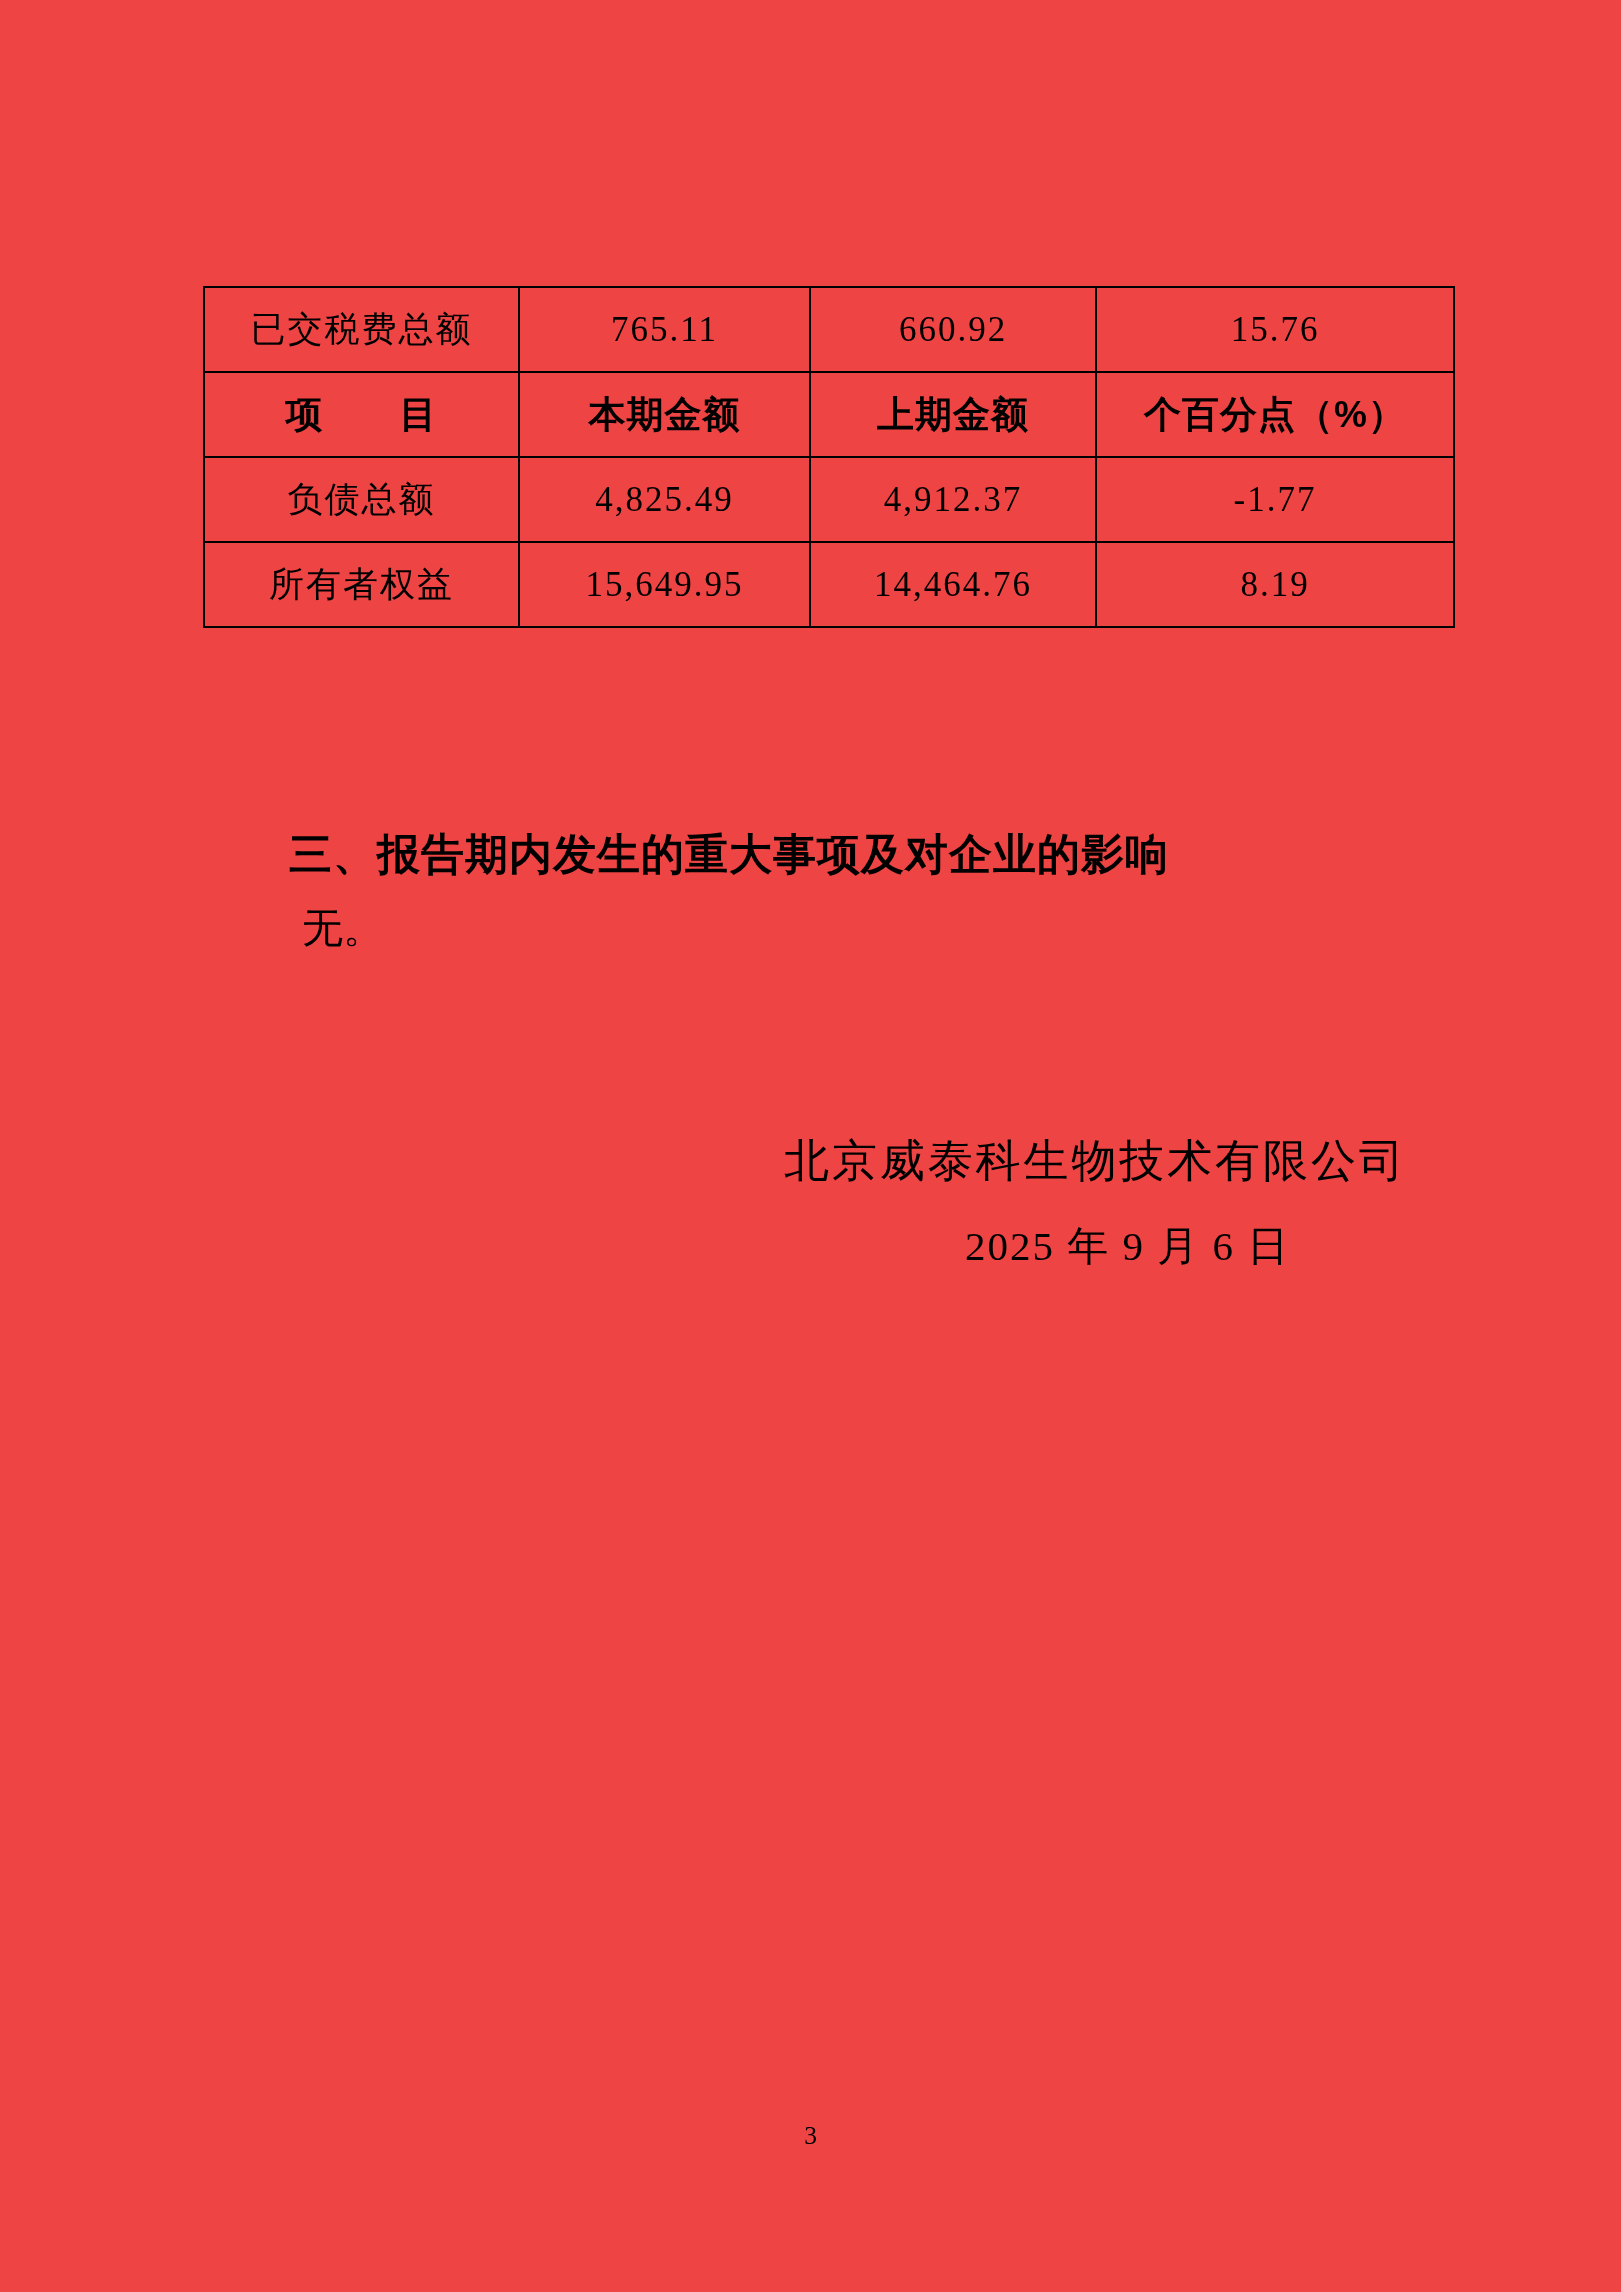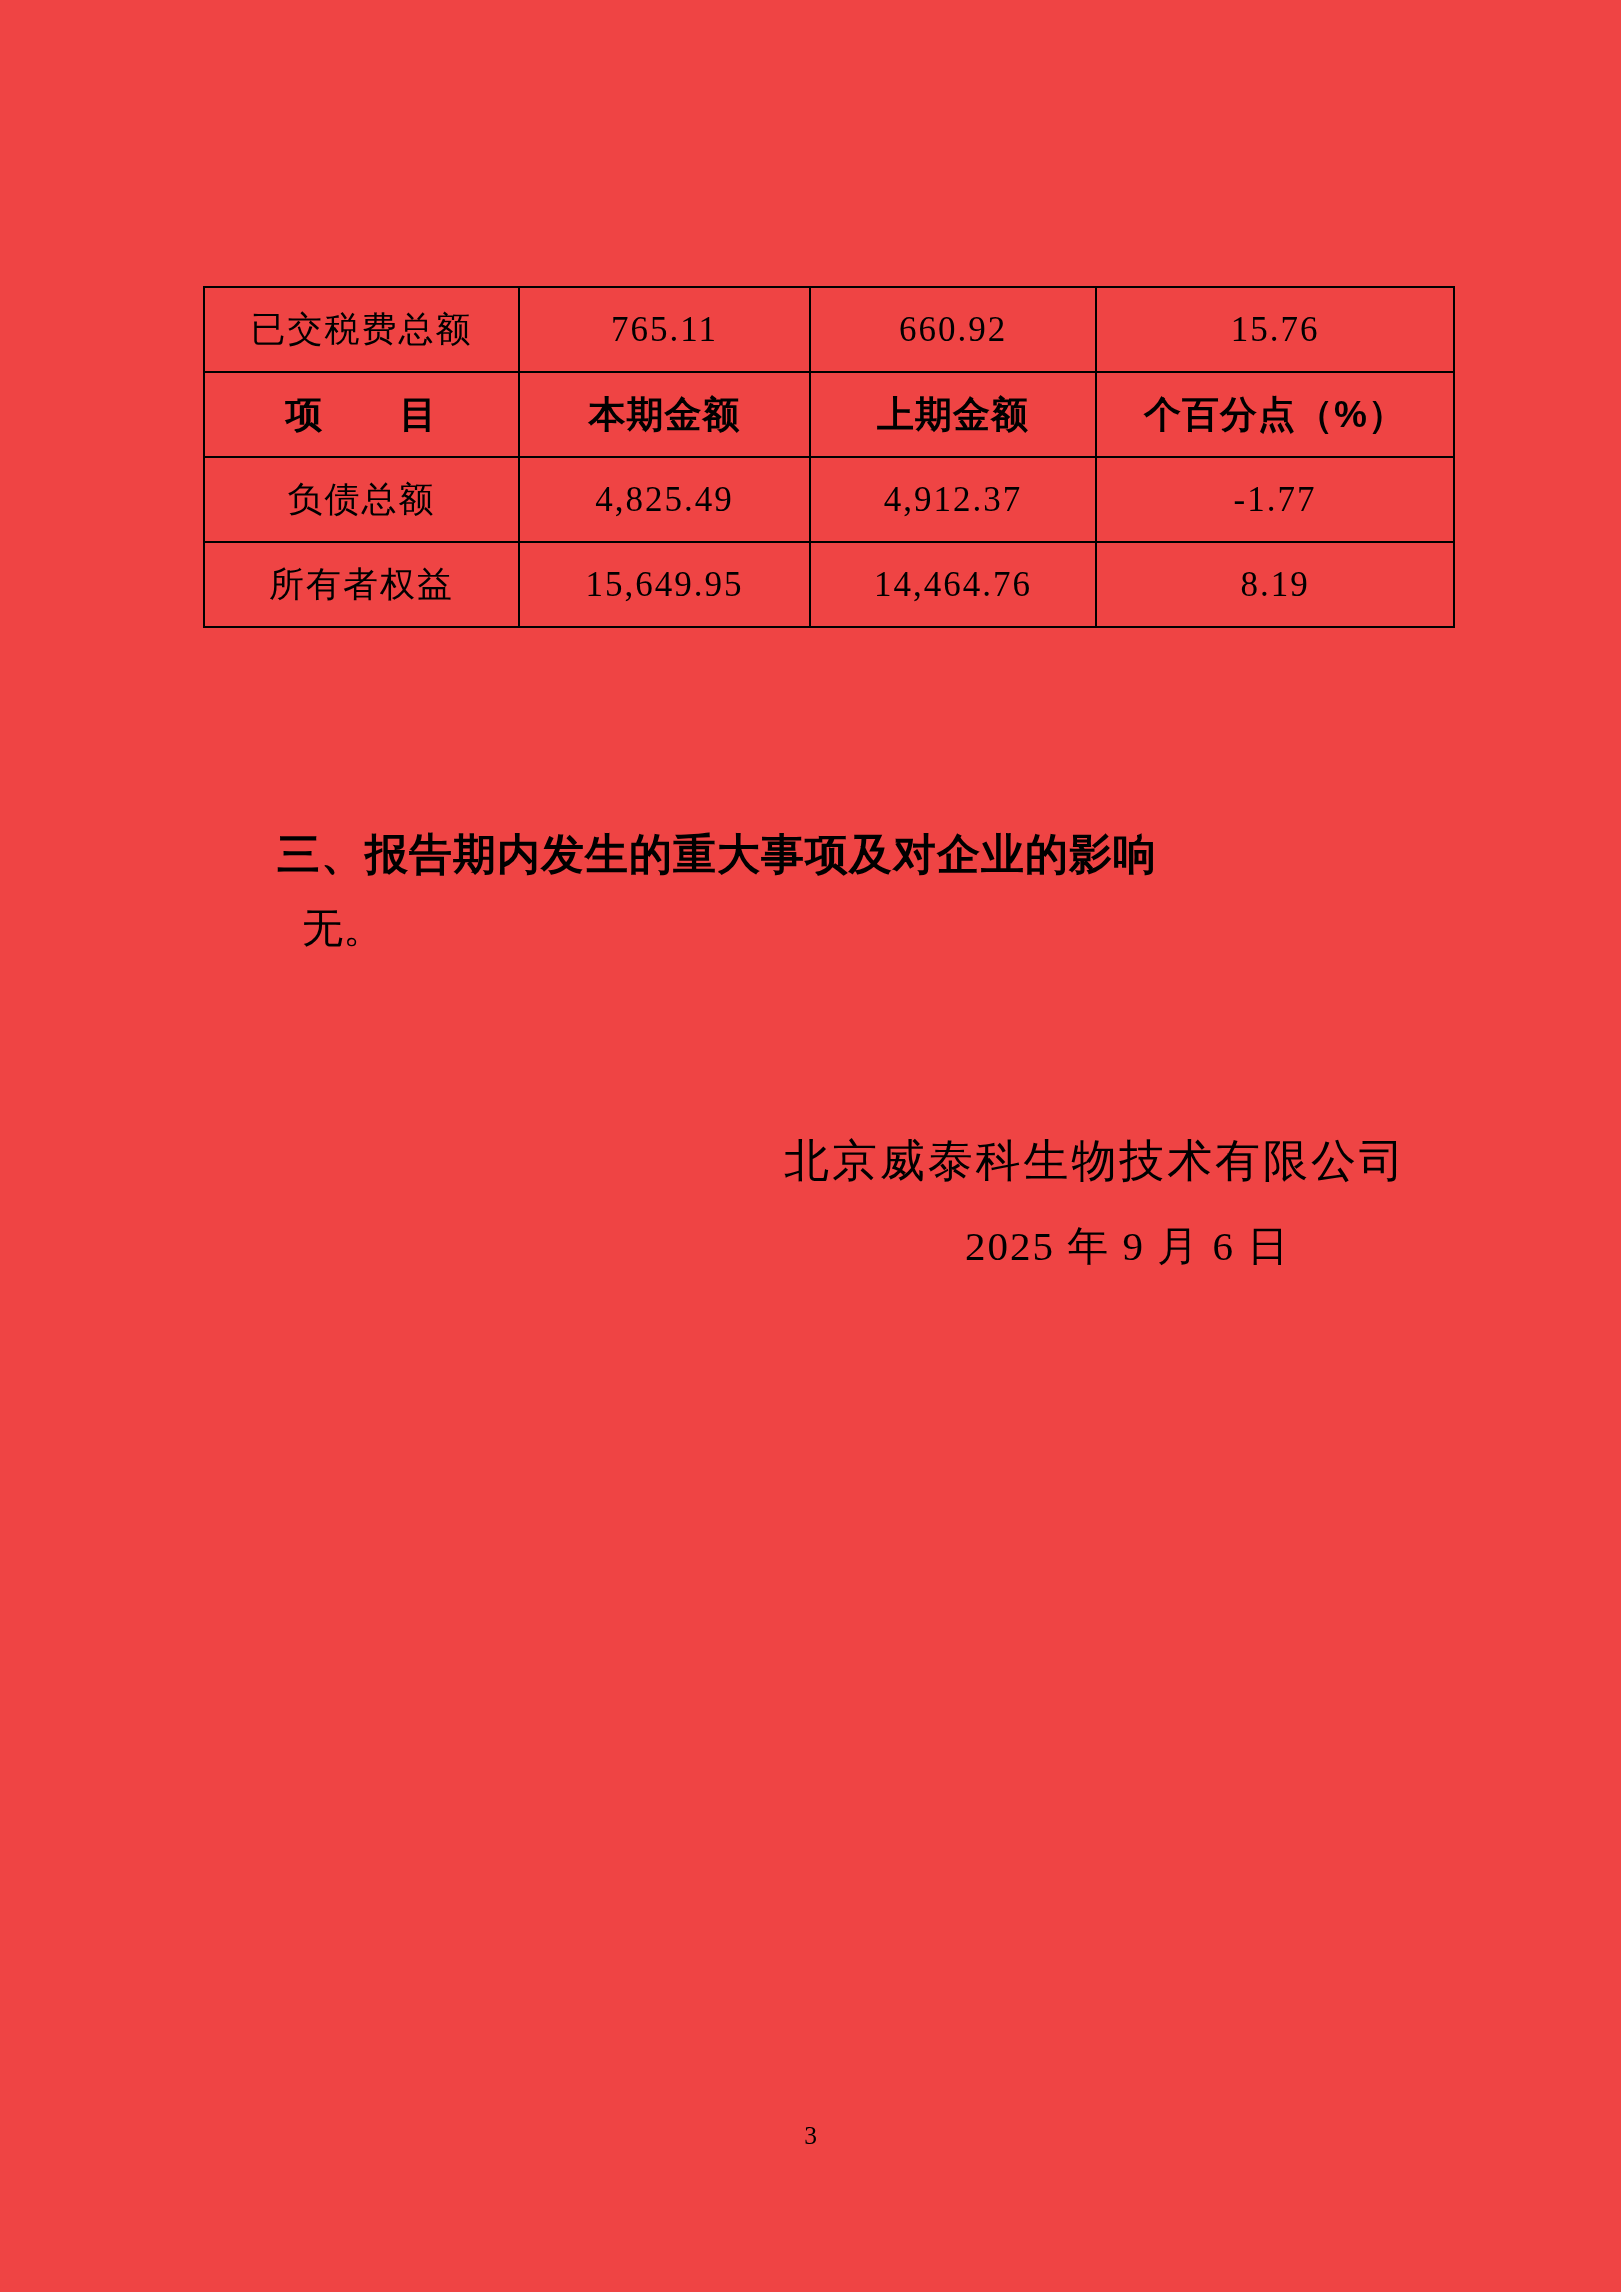--- a/index.html
+++ b/index.html
@@ -40,21 +40,21 @@
   }
   table.fin tr.hdr td {
     font-family: "Liberation Sans", "DejaVu Sans", sans-serif;
     font-weight: bold;
     font-size: 37px;
     letter-spacing: 1px;
   }
 
   .heading {
     position: absolute;
-    left: 277px;
+    left: 289px;
     top: 829px;
     font-family: "Liberation Sans", "DejaVu Sans", sans-serif;
     font-weight: bold;
     font-size: 43px;
     line-height: 1.2;
     letter-spacing: 1px;
     white-space: nowrap;
   }
   .none-text {
     position: absolute;

